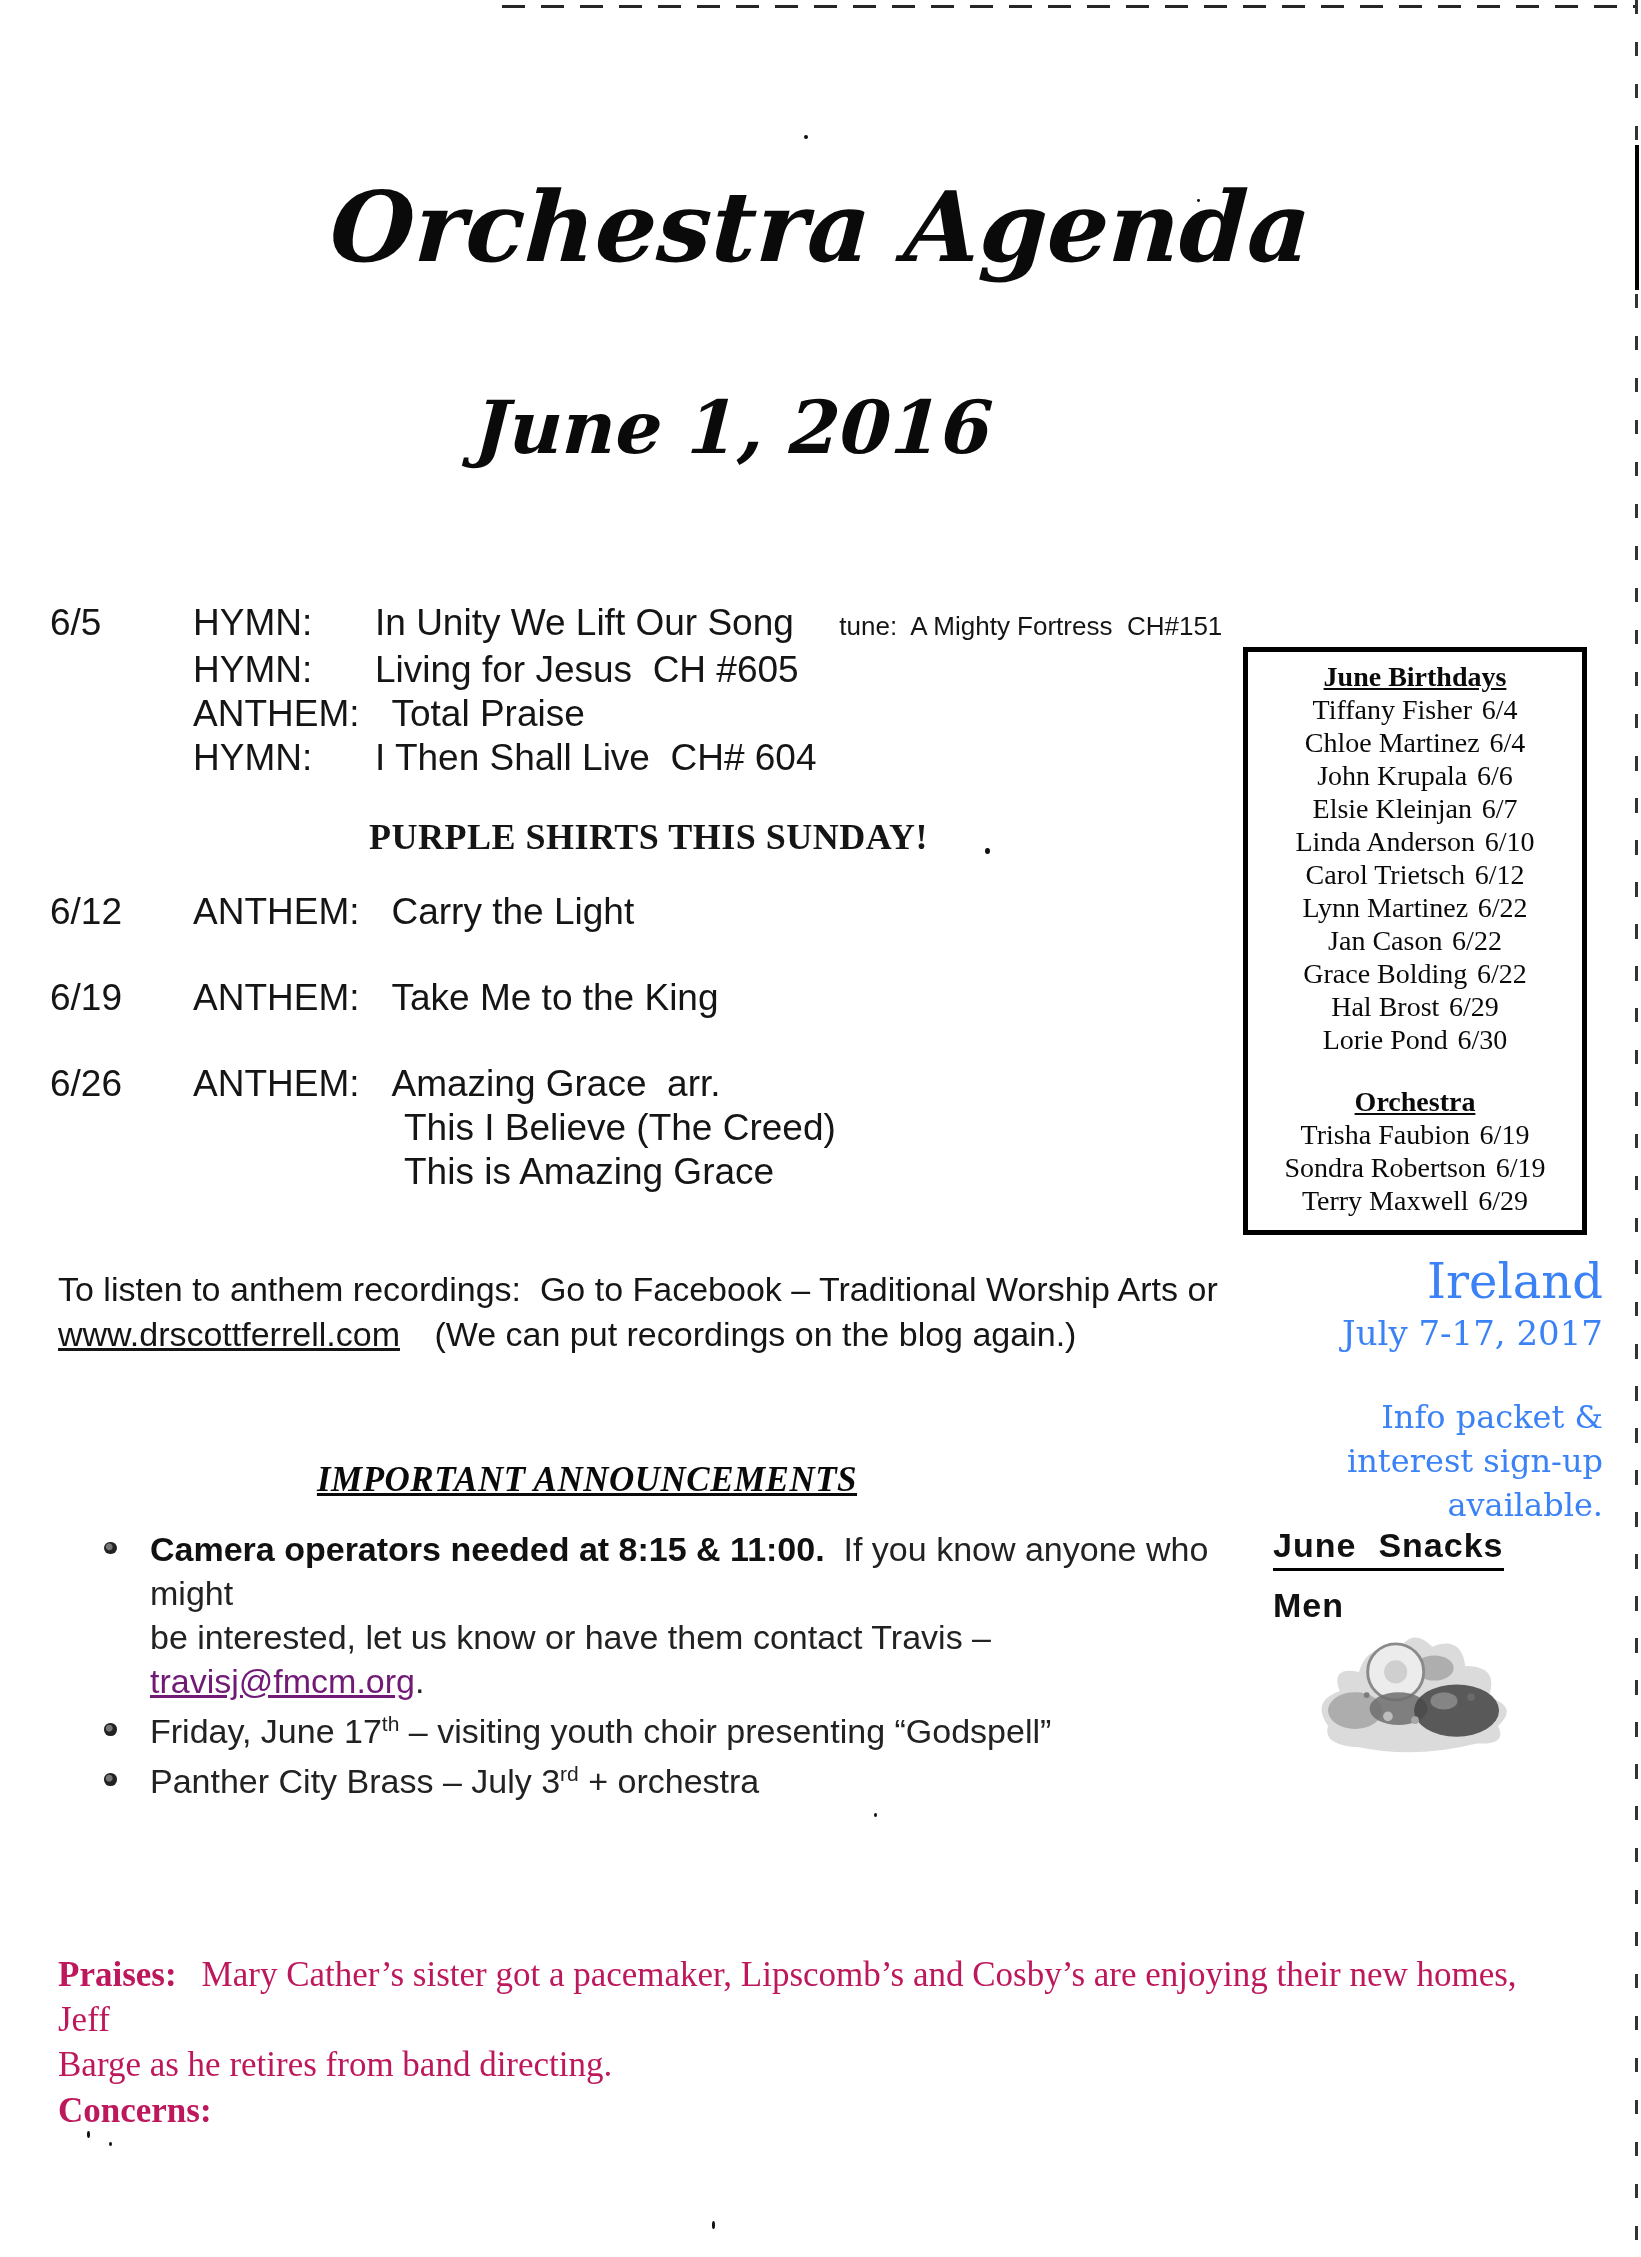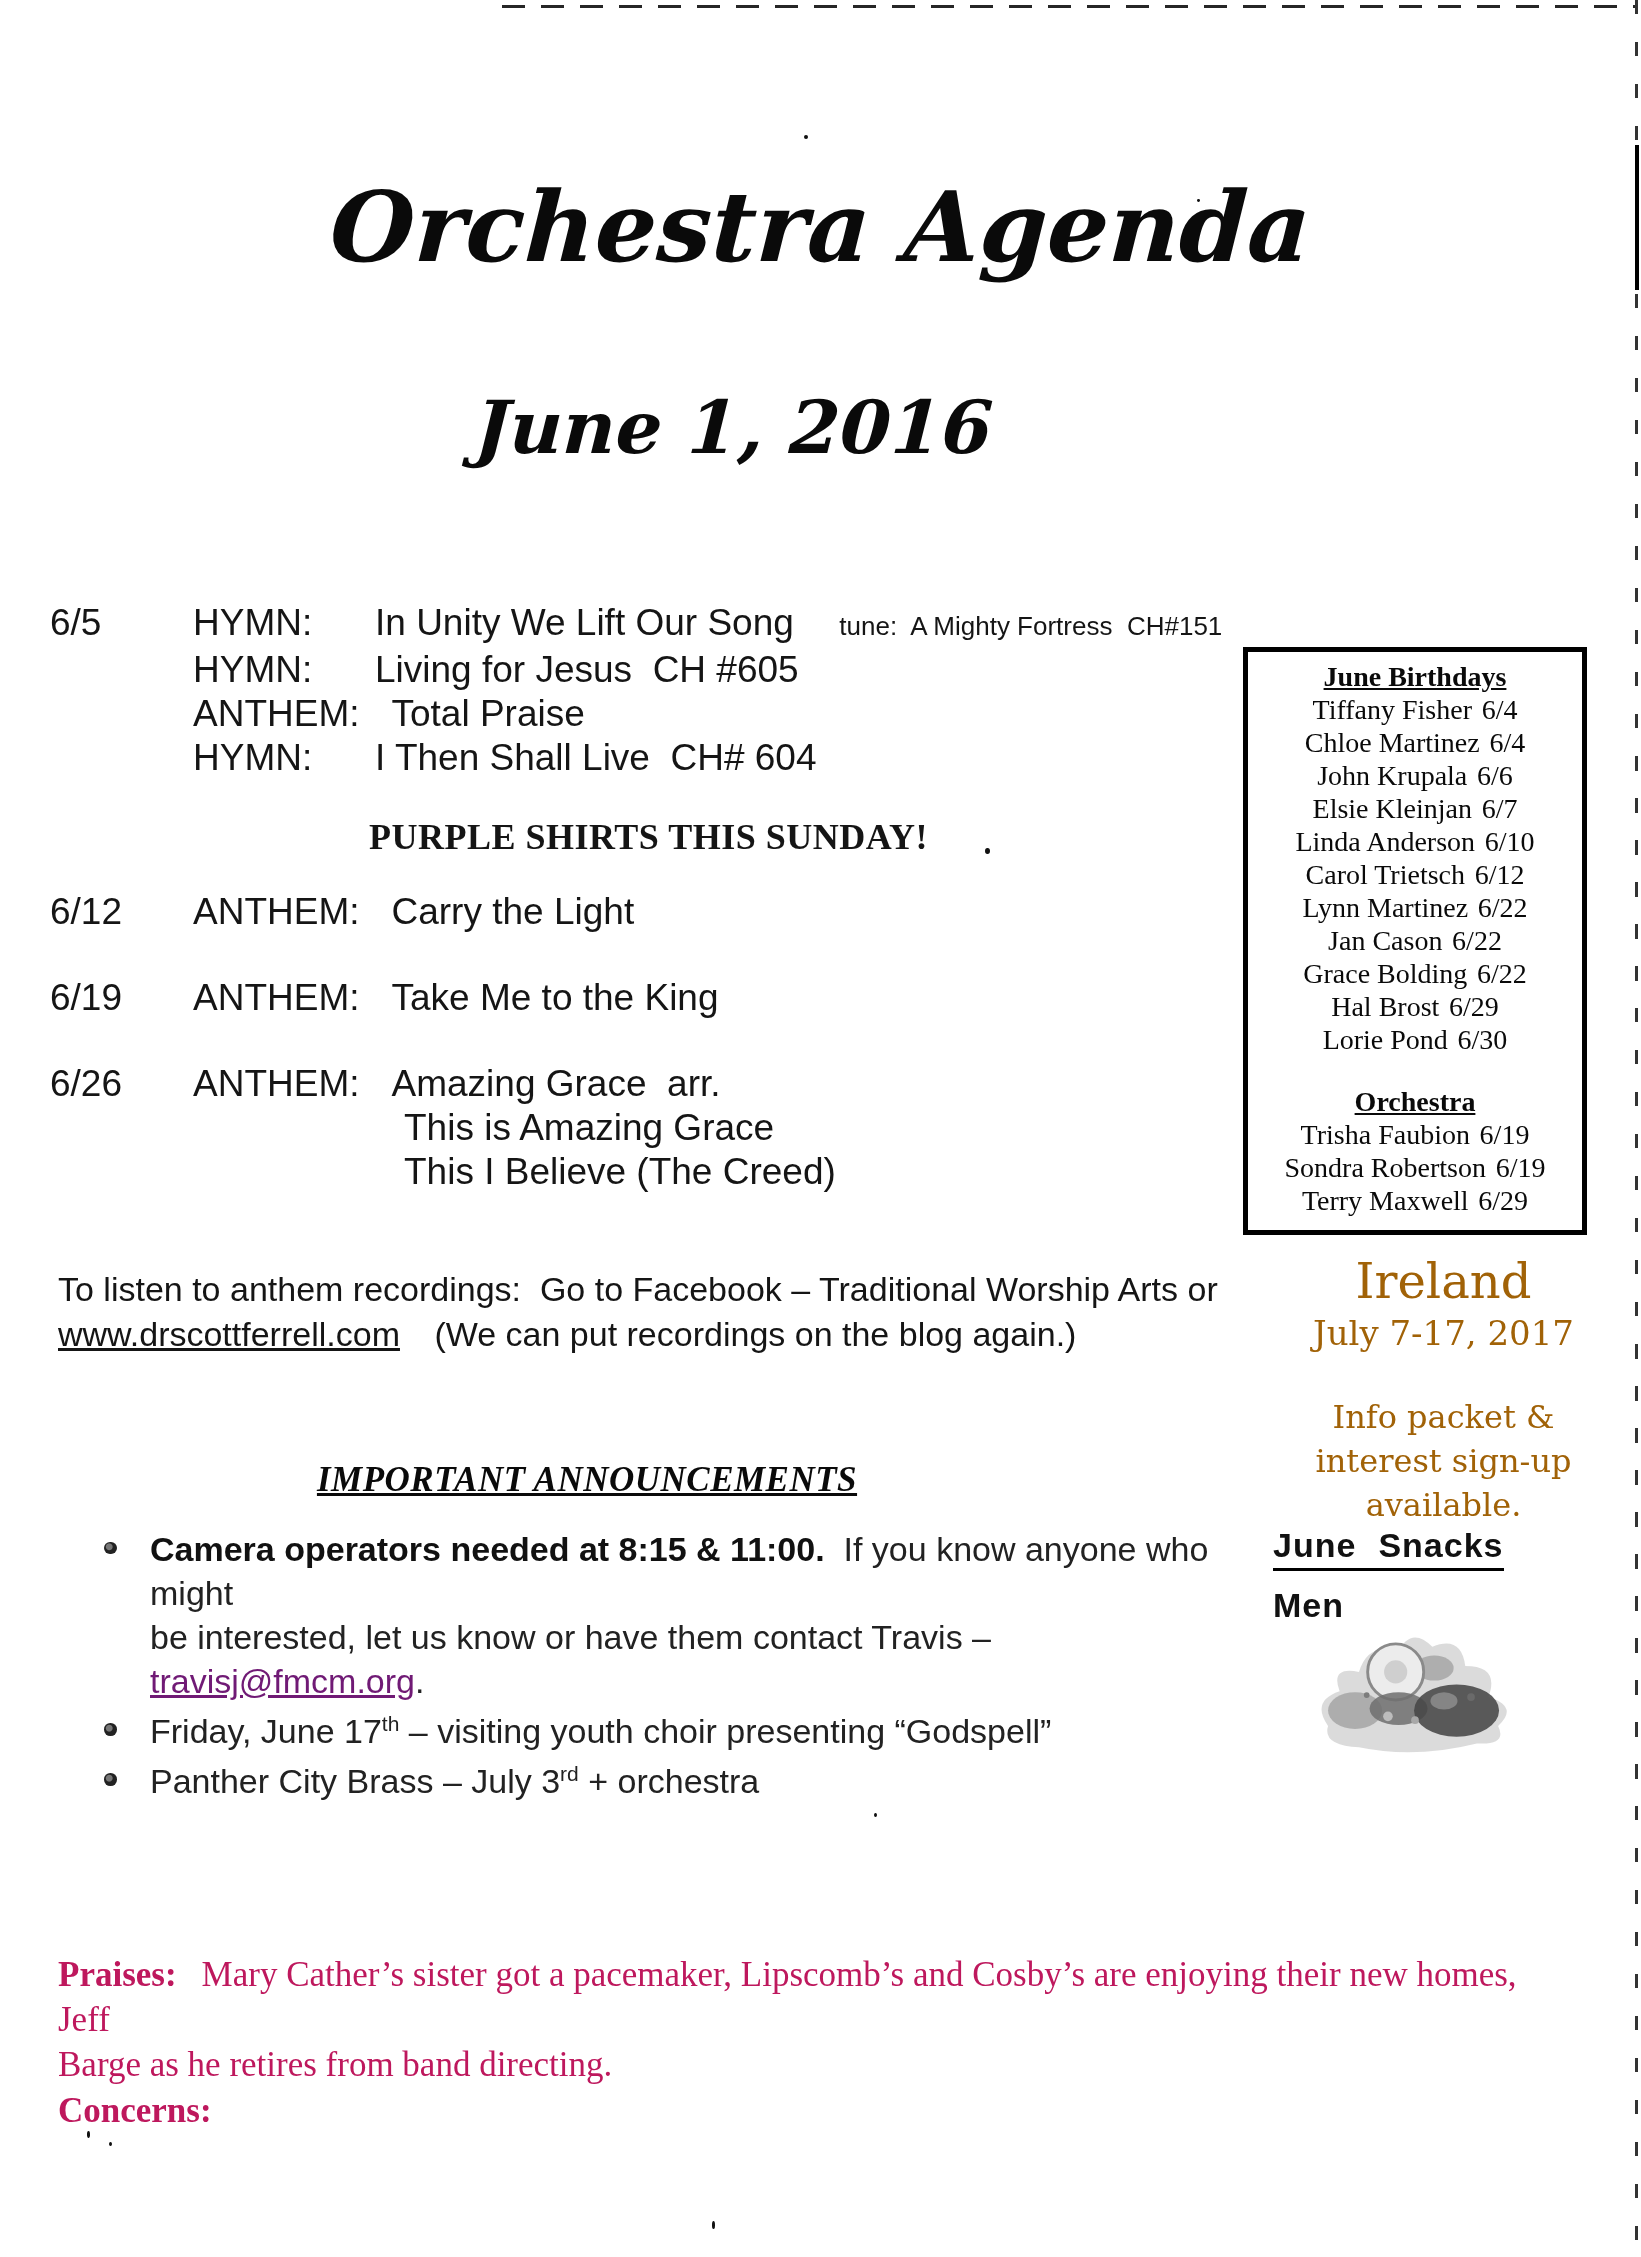--- a/index.html
+++ b/index.html
@@ -45,22 +45,22 @@
   .bday-title{font-weight:700;text-decoration:underline;}
   .bday-date{margin-left:9.7px;}
   .orch-title{font-weight:700;text-decoration:underline;margin-top:29px;}
 
   
   .recordings{position:absolute;left:58px;top:1267px;width:1178px;font-size:34px;line-height:45px;color:#151515;}
   .rec-link{text-decoration:underline;color:#151515;}
   .rec-after{margin-left:25px;}
 
   
-  .ireland{position:absolute;left:1284px;top:1253px;width:319px;text-align:center;
-    font-family:"DejaVu Serif", serif;color:#a16207;}
+  .ireland{position:absolute;left:1284px;top:1253px;width:319px;text-align:right;
+    font-family:"DejaVu Serif", serif;color:#3b82f6;}
   .ireland-title{font-size:48px;line-height:56px;}
   .ireland-dates{font-size:34px;line-height:41px;margin-top:3.9px;}
   .ireland-info{font-size:32px;line-height:44px;margin-top:41px;}
 
   
   .ann-title-wrap{position:absolute;left:58px;top:1460px;width:1058px;text-align:center;}
   .ann-title{font-family:"Liberation Serif", serif;font-weight:700;font-style:italic;
     font-size:35px;text-decoration:underline;letter-spacing:0.5px;}
   .bullets{position:absolute;left:104px;top:1527px;width:1168px;font-size:34px;line-height:44px;color:#222;}
   .bullet{position:relative;padding-left:46px;margin-bottom:5.8px;}
@@ -141,26 +141,26 @@
     </div>
 
     <div class="srow gap44">
       <span class="sdate">6/26</span>
       <span class="slabel">ANTHEM:</span>
       <span class="stitle">Amazing Grace  arr.</span>
     </div>
     <div class="srow">
       <span class="sdate"></span>
       <span class="slabel" style="min-width:179px;"></span>
+      <span class="stitle">This I Believe (The Creed)</span>
+    </div>
+    <div class="srow">
+      <span class="sdate"></span>
+      <span class="slabel" style="min-width:179px;"></span>
       <span class="stitle">This is Amazing Grace</span>
-    </div>
-    <div class="srow">
-      <span class="sdate"></span>
-      <span class="slabel" style="min-width:179px;"></span>
-      <span class="stitle">This I Believe (The Creed)</span>
     </div>
   </div>
 
   <div class="bday-box">
     <div class="bday-title">June Birthdays</div>
     <div><span>Tiffany Fisher</span><span class="bday-date">6/4</span></div>
     <div><span>Chloe Martinez</span><span class="bday-date">6/4</span></div>
     <div><span>John Krupala</span><span class="bday-date">6/6</span></div>
     <div><span>Elsie Kleinjan</span><span class="bday-date">6/7</span></div>
     <div><span>Linda Anderson</span><span class="bday-date">6/10</span></div>

